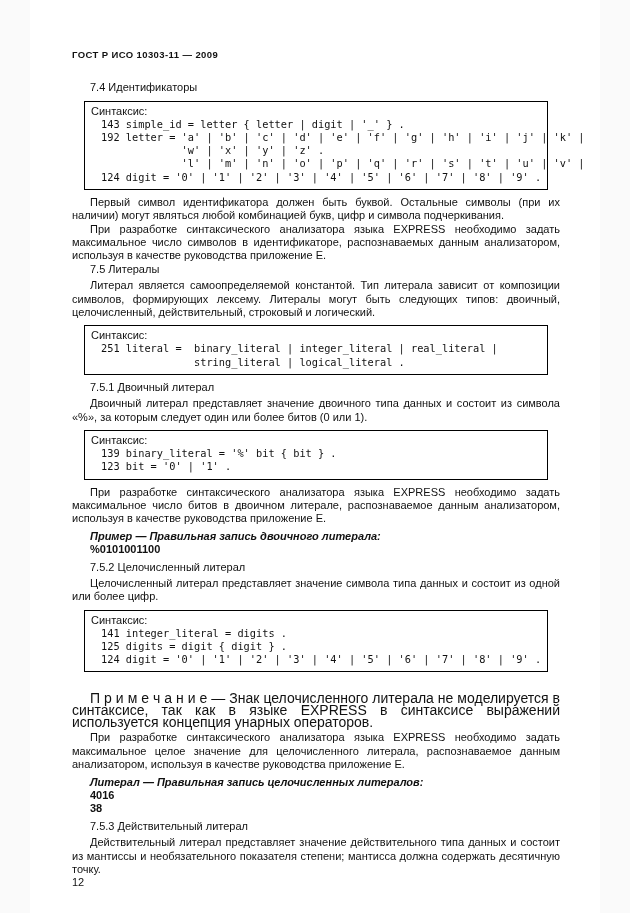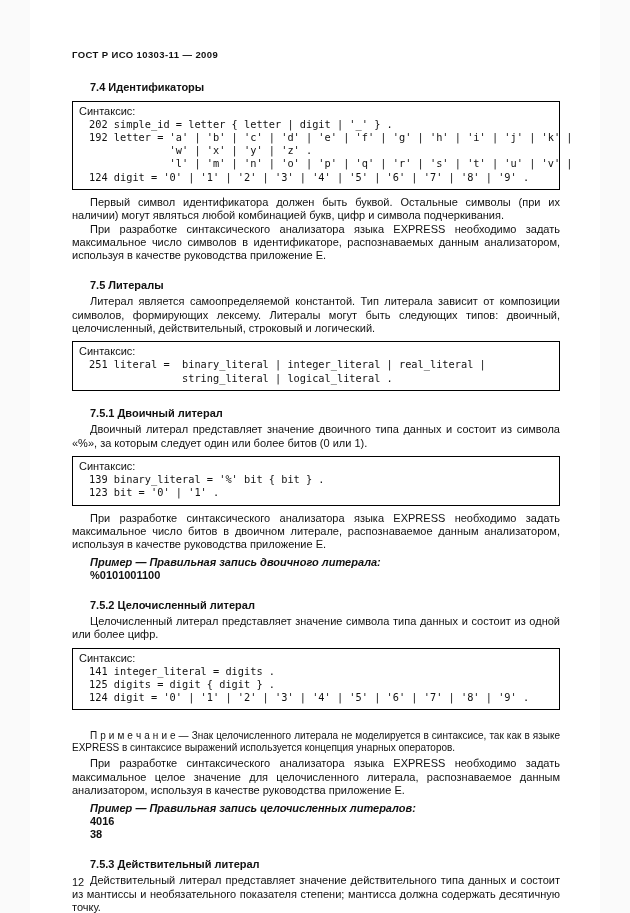--- a/index.html
+++ b/index.html
@@ -16,46 +16,46 @@
     padding:48px 40px 0 42px;
     overflow:hidden;
   }
   .doc-header {
     font-weight:bold;
     font-size:9.5px;
     letter-spacing:0.4px;
     margin-bottom:20px;
   }
   .heading {
-    font-weight:bold;
+    font-weight:normal;
     padding-left:18px;
-    margin:16px 0 3px 0;
+    margin:0 0 3px 0;
   }
   .para {
     text-indent:18px;
     text-align:justify;
   }
   .syntax-box {
     border:1px solid #000;
-    margin:6px 0;
+    margin:6px 12px;
     padding:3px 8px 5px 6px;
   }
   .syntax-label {
     font-size:11px;
     line-height:13px;
   }
   .syntax-line {
     font-family:"DejaVu Sans Mono", monospace;
     font-size:10.3px;
     line-height:13.2px;
     white-space:pre;
     padding-left:10px;
   }
   .note {
-    font-size:10px;
+    font-size:14px;
     line-height:12px;
     text-indent:18px;
     text-align:justify;
     margin:20px 0 3px 0;
   }
   .example {
     margin:4px 0 4px 18px;
   }
   .example-label {
     font-weight:bold;
@@ -75,21 +75,21 @@
 <body>
 
 <div class="page">
 
   <div class="doc-header">ГОСТ Р ИСО 10303-11 — 2009</div>
 
   <div class="heading">7.4 Идентификаторы</div>
 
   <div class="syntax-box">
     <div class="syntax-label">Синтаксис:</div>
-    <div class="syntax-line">202 simple_id = letter { letter | digit | '_' } .</div>
+    <div class="syntax-line">143 simple_id = letter { letter | digit | '_' } .</div>
     <div class="syntax-line">192 letter = 'a' | 'b' | 'c' | 'd' | 'e' | 'f' | 'g' | 'h' | 'i' | 'j' | 'k' |</div>
     <div class="syntax-line">             'w' | 'x' | 'y' | 'z' .</div>
     <div class="syntax-line">             'l' | 'm' | 'n' | 'o' | 'p' | 'q' | 'r' | 's' | 't' | 'u' | 'v' |</div>
     <div class="syntax-line">124 digit = '0' | '1' | '2' | '3' | '4' | '5' | '6' | '7' | '8' | '9' .</div>
   </div>
 
   <p class="para">Первый символ идентификатора должен быть буквой. Остальные символы (при их наличии) могут являться любой комбинацией букв, цифр и символа подчеркивания.</p>
   <p class="para">При разработке синтаксического анализатора языка EXPRESS необходимо задать максимальное число символов в идентификаторе, распознаваемых данным анализатором, используя в качестве руководства приложение Е.</p>
 
   <div class="heading">7.5 Литералы</div>
@@ -124,21 +124,21 @@
     <div class="syntax-label">Синтаксис:</div>
     <div class="syntax-line">141 integer_literal = digits .</div>
     <div class="syntax-line">125 digits = digit { digit } .</div>
     <div class="syntax-line">124 digit = '0' | '1' | '2' | '3' | '4' | '5' | '6' | '7' | '8' | '9' .</div>
   </div>
 
   <p class="note">П р и м е ч а н и е — Знак целочисленного литерала не моделируется в синтаксисе, так как в языке EXPRESS в синтаксисе выражений используется концепция унарных операторов.</p>
   <p class="para">При разработке синтаксического анализатора языка EXPRESS необходимо задать максимальное целое значение для целочисленного литерала, распознаваемое данным анализатором, используя в качестве руководства приложение Е.</p>
 
   <div class="example">
-    <div class="example-label">Пример — Правильная запись целочисленных литералов:</div>
+    <div class="example-label">Литерал — Правильная запись целочисленных литералов:</div>
     <div class="example-value">4016</div>
     <div class="example-value">38</div>
   </div>
 
   <div class="heading">7.5.3 Действительный литерал</div>
   <p class="para">Действительный литерал представляет значение действительного типа данных и состоит из мантиссы и необязательного показателя степени; мантисса должна содержать десятичную точку.</p>
 
   <div class="page-number">12</div>
 
 </div>

